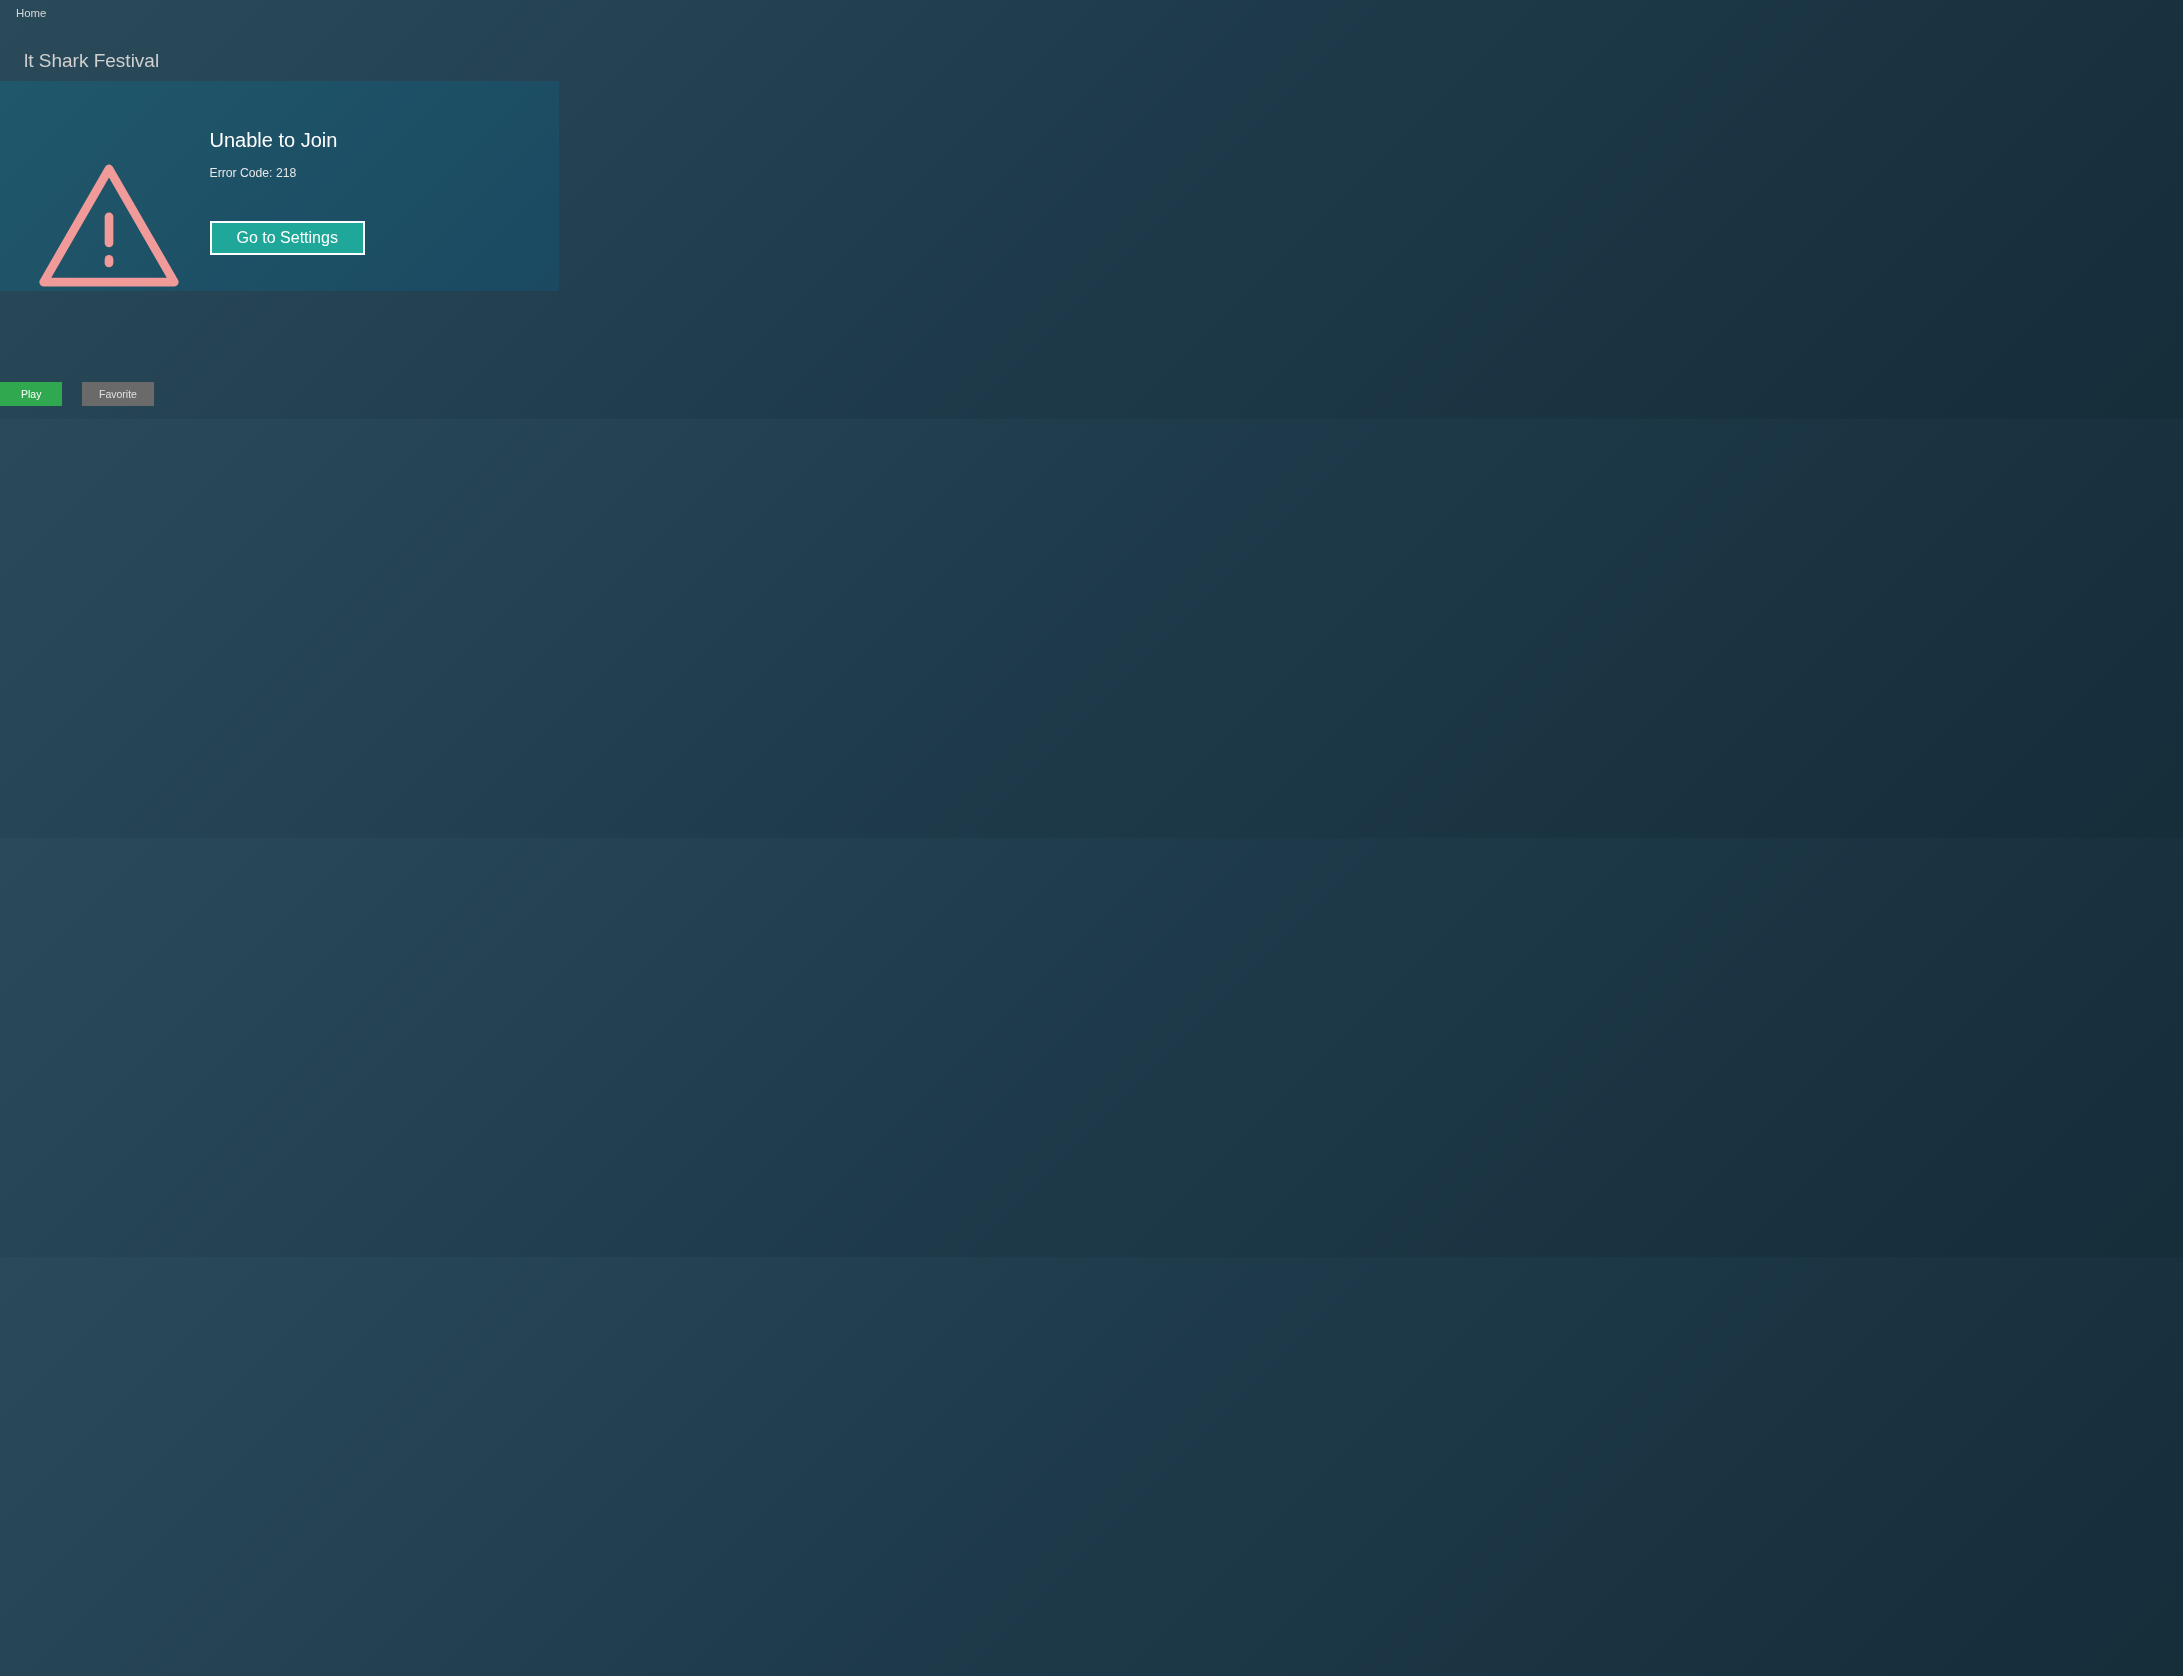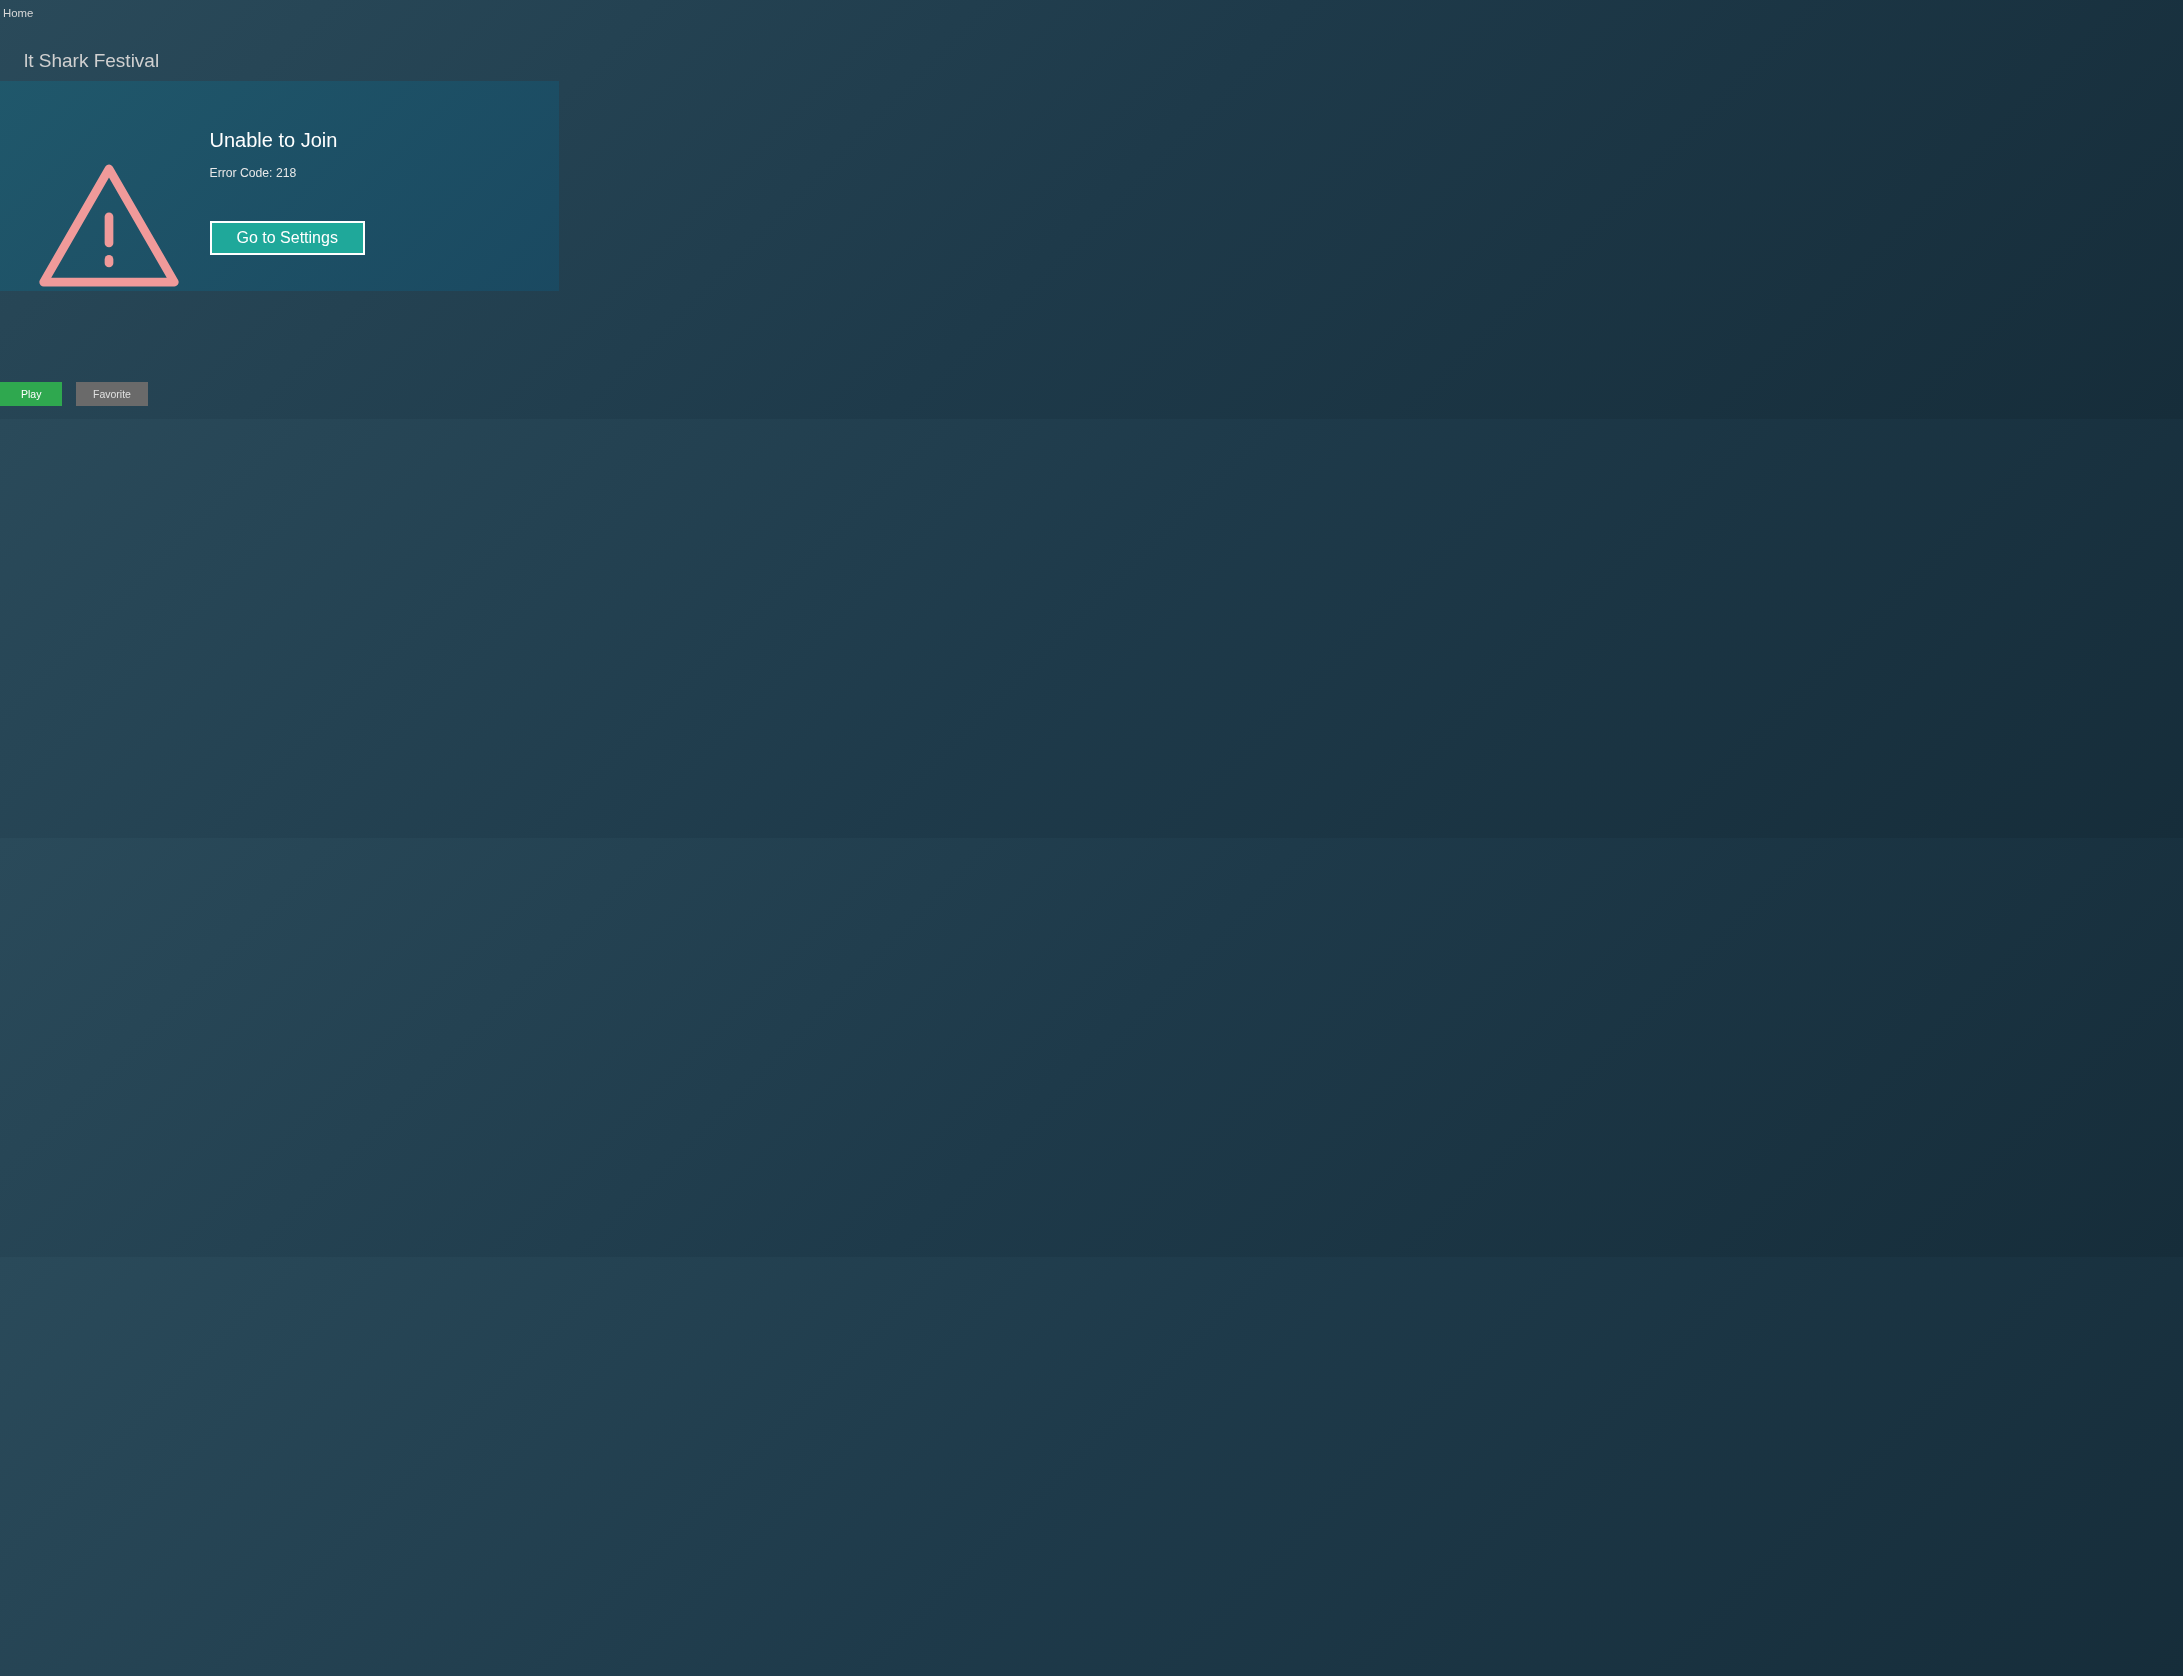--- a/index.html
+++ b/index.html
@@ -14,21 +14,21 @@
       background: linear-gradient(135deg, #2a4a5a 0%, #1e3a4a 50%, #162d3a 100%);
       font-family: 'Segoe UI', Arial, sans-serif;
       color: #e8e8e8;
       overflow: hidden;
       position: relative;
     }
     
     .top-bar {
       position: absolute;
       top: 6.5px;
-      left: 3px;
+      left: 16px;
       padding-left: 0;
     }
     
     .home-link {
       font-size: 11.4px;
       color: #d8d8d8;
       padding-left: 0;
     }
     
     .game-title {
@@ -110,21 +110,21 @@
       font-weight: 400;
       cursor: pointer;
       font-family: inherit;
     }
     
     .bottom-bar {
       position: absolute;
       bottom: 13px;
       left: 0;
       display: flex;
-      gap: 14px;
+      gap: 20px;
     }
     
     .play-button {
       background: #2fa84f;
       color: #ffffff;
       font-size: 10.5px;
       padding: 6.1px 21px;
       border: none;
       cursor: pointer;
       font-family: inherit;

